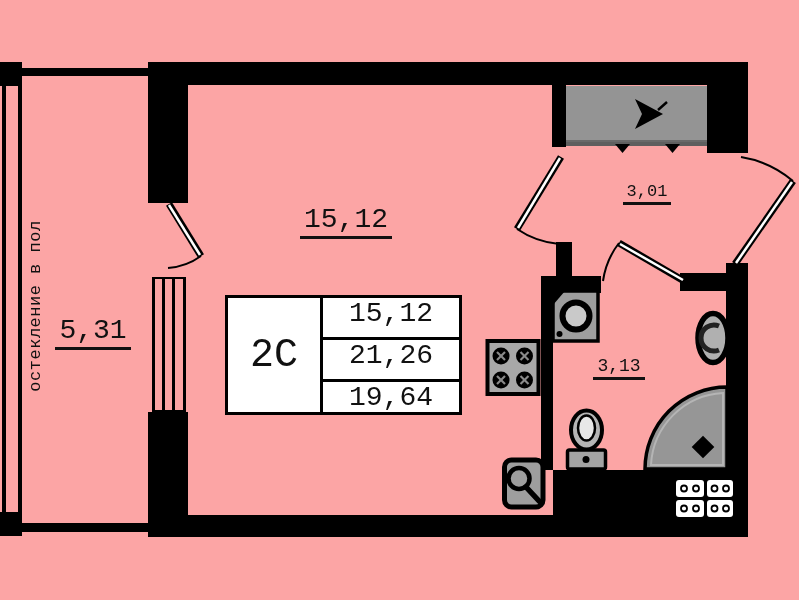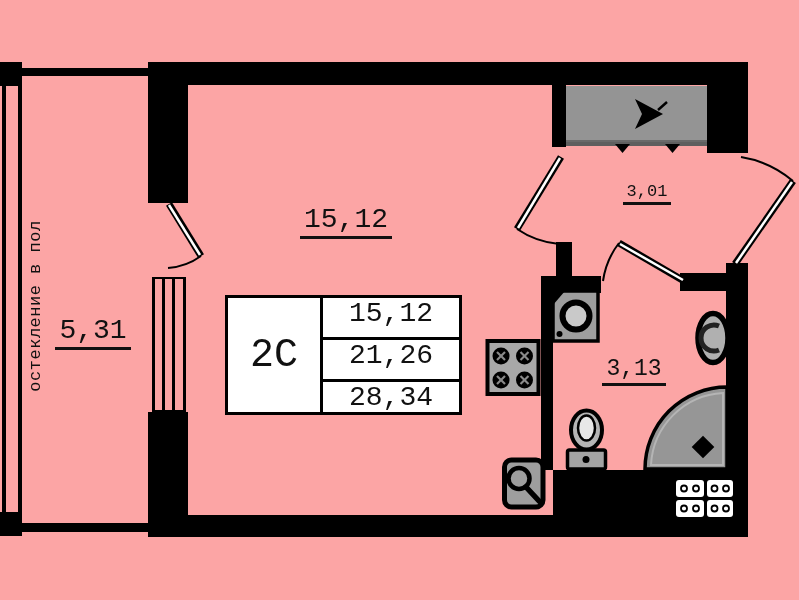--- a/index.html
+++ b/index.html
@@ -4,21 +4,21 @@
 <style>
   html,body{margin:0;padding:0;background:#fff;}
   #plan{position:relative;width:799px;height:600px;background:#fca5a5;overflow:hidden;
         font-family:Liberation Mono, monospace;color:#111;}
   .wall{position:absolute;background:#000;}
   .label{position:absolute;text-align:center;color:#111;}
   .label.u span{border-bottom:3px solid #111;padding:0 4px 1px 4px;}
   #lbl-living{left:300px;top:204px;width:92px;font-size:28px;}
   #lbl-balcony{left:53px;top:297px;width:80px;font-size:28px;margin-top:18px;}
   #lbl-hall{left:607px;top:182px;width:80px;font-size:17px;}
-  #lbl-bath{left:596px;top:356px;width:76px;font-size:23px;}
+  #lbl-bath{left:581px;top:356px;width:76px;font-size:18px;}
   #glazing-note{position:absolute;left:-62px;top:296px;width:196px;height:20px;
         transform:rotate(-90deg);transform-origin:center;font-size:17px;
         text-align:center;white-space:nowrap;letter-spacing:0.5px;}
   #area-table{position:absolute;left:225px;top:295px;width:237px;height:120px;
         border:3px solid #000;box-sizing:border-box;display:flex;background:#fff;}
   #area-table .type-cell{width:92px;border-right:3px solid #000;display:flex;
         align-items:center;justify-content:center;font-size:40px;}
   #area-table .rows{flex:1;display:flex;flex-direction:column;}
   #area-table .rows .r{flex:1;display:flex;align-items:center;justify-content:center;
         font-size:28px;}
@@ -184,17 +184,17 @@
     <span>3,13</span>
   </div>
 
   <div id="glazing-note">остекление в пол</div>
 
   <div id="area-table">
     <div class="type-cell">2С</div>
     <div class="rows">
       <div class="r">15,12</div>
       <div class="r">21,26</div>
-      <div class="r">28,34</div>
+      <div class="r">19,64</div>
     </div>
   </div>
 
 </div>
 
 </body></html>

